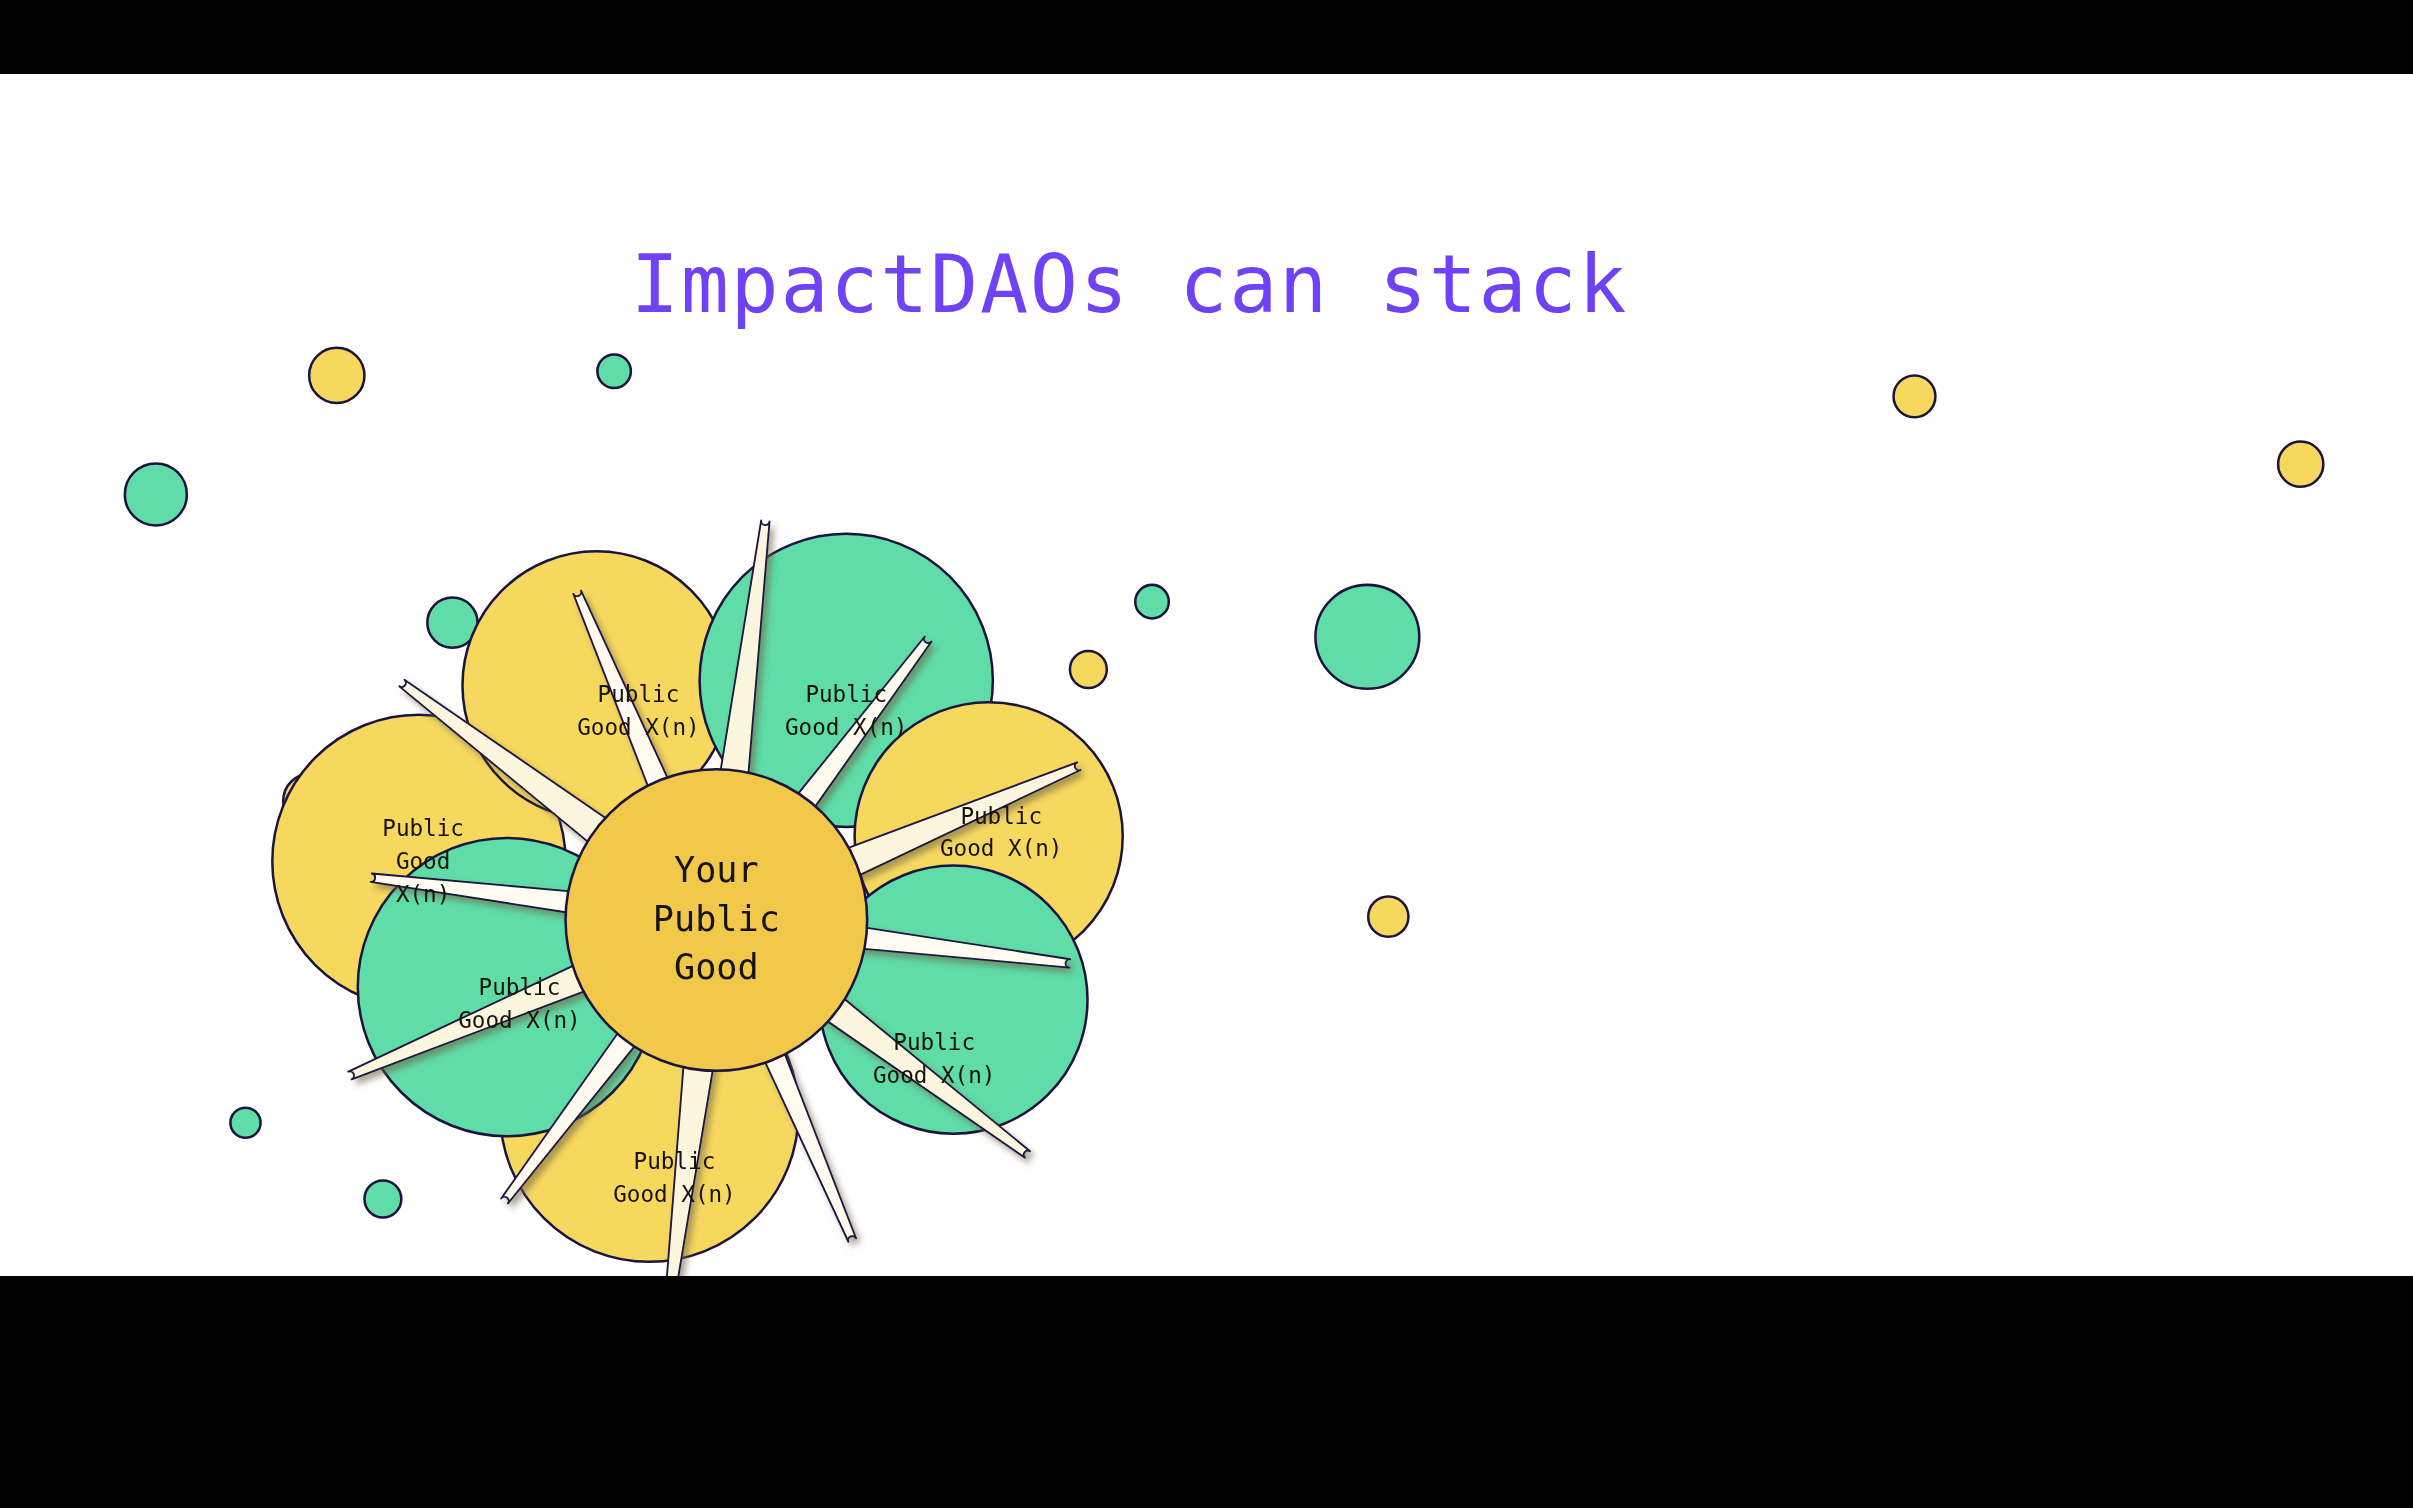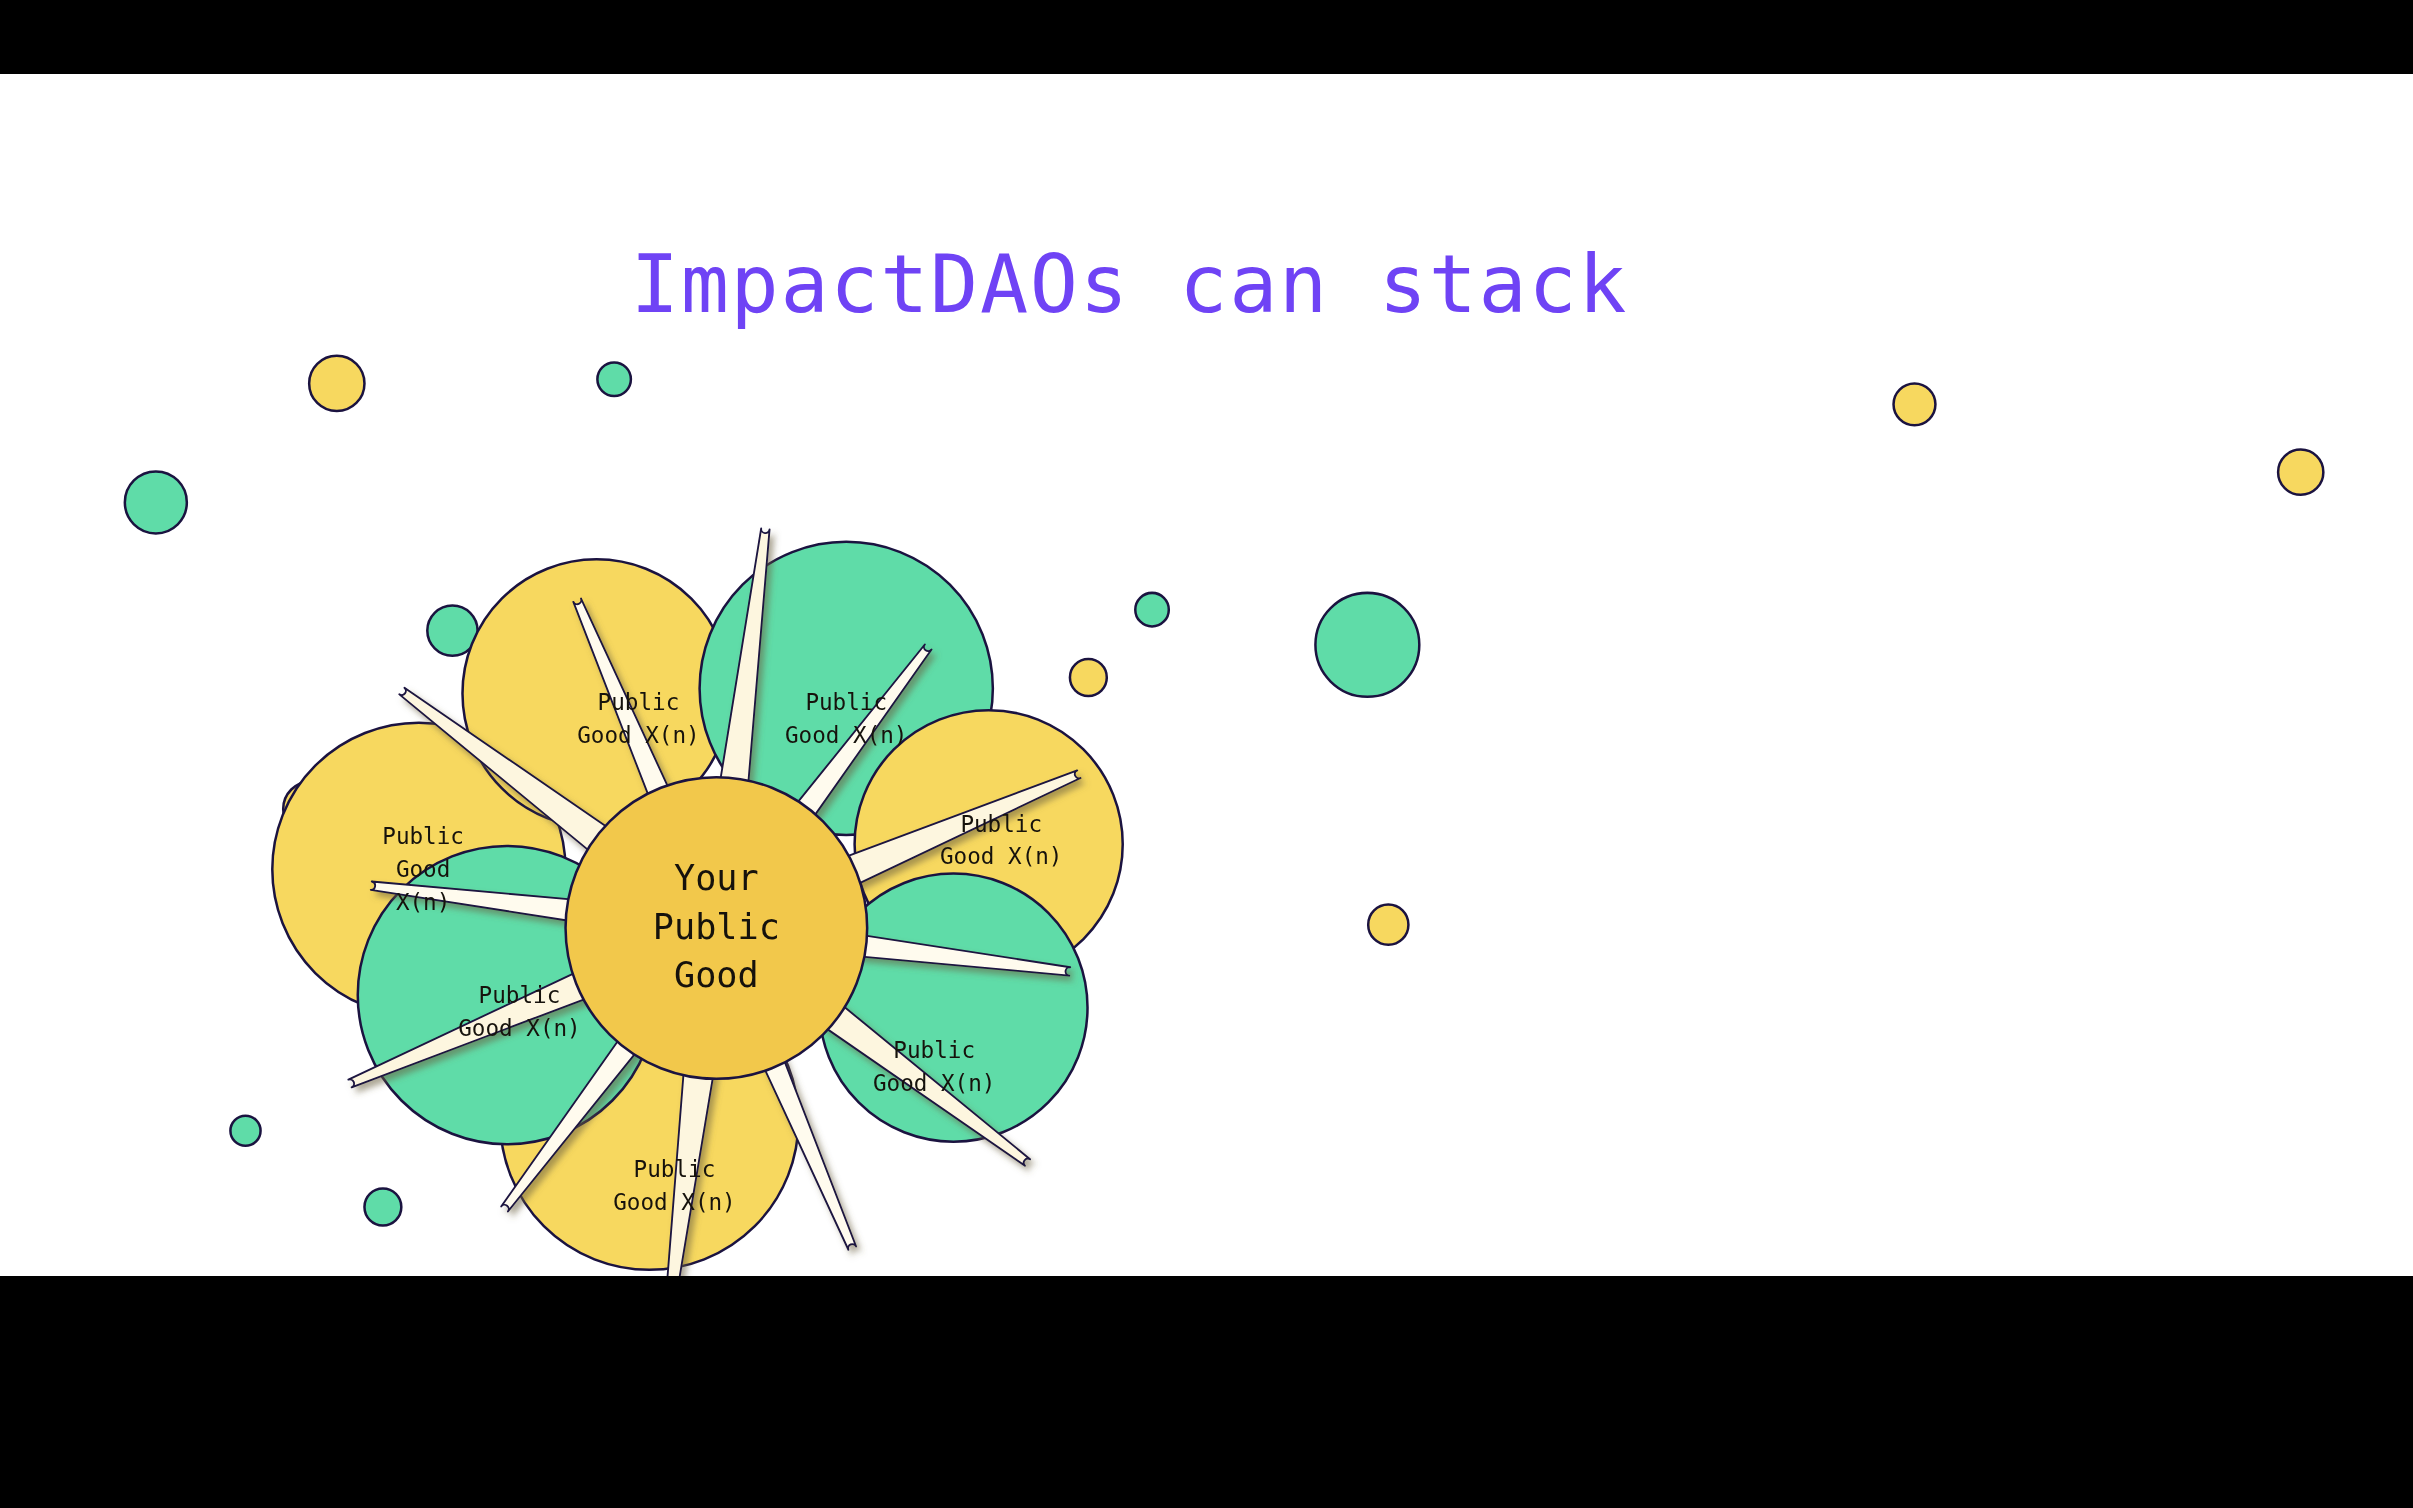--- a/index.html
+++ b/index.html
@@ -51,21 +51,21 @@
     font-weight: 400;
     letter-spacing: 1.7px;
     color: #6F43F5;
     white-space: pre;
     transform: translateX(-77px);
   }
 
   #figure-wrap {
     position: absolute;
     left: 0;
-    top: 16px;
+    top: 8px;
     width: 2413px;
     height: 1361px;
     border-radius: 30px;
   }
   svg.art { display: block; }
 </style>
 </head>
 <body>
 
 <div id="stage">

